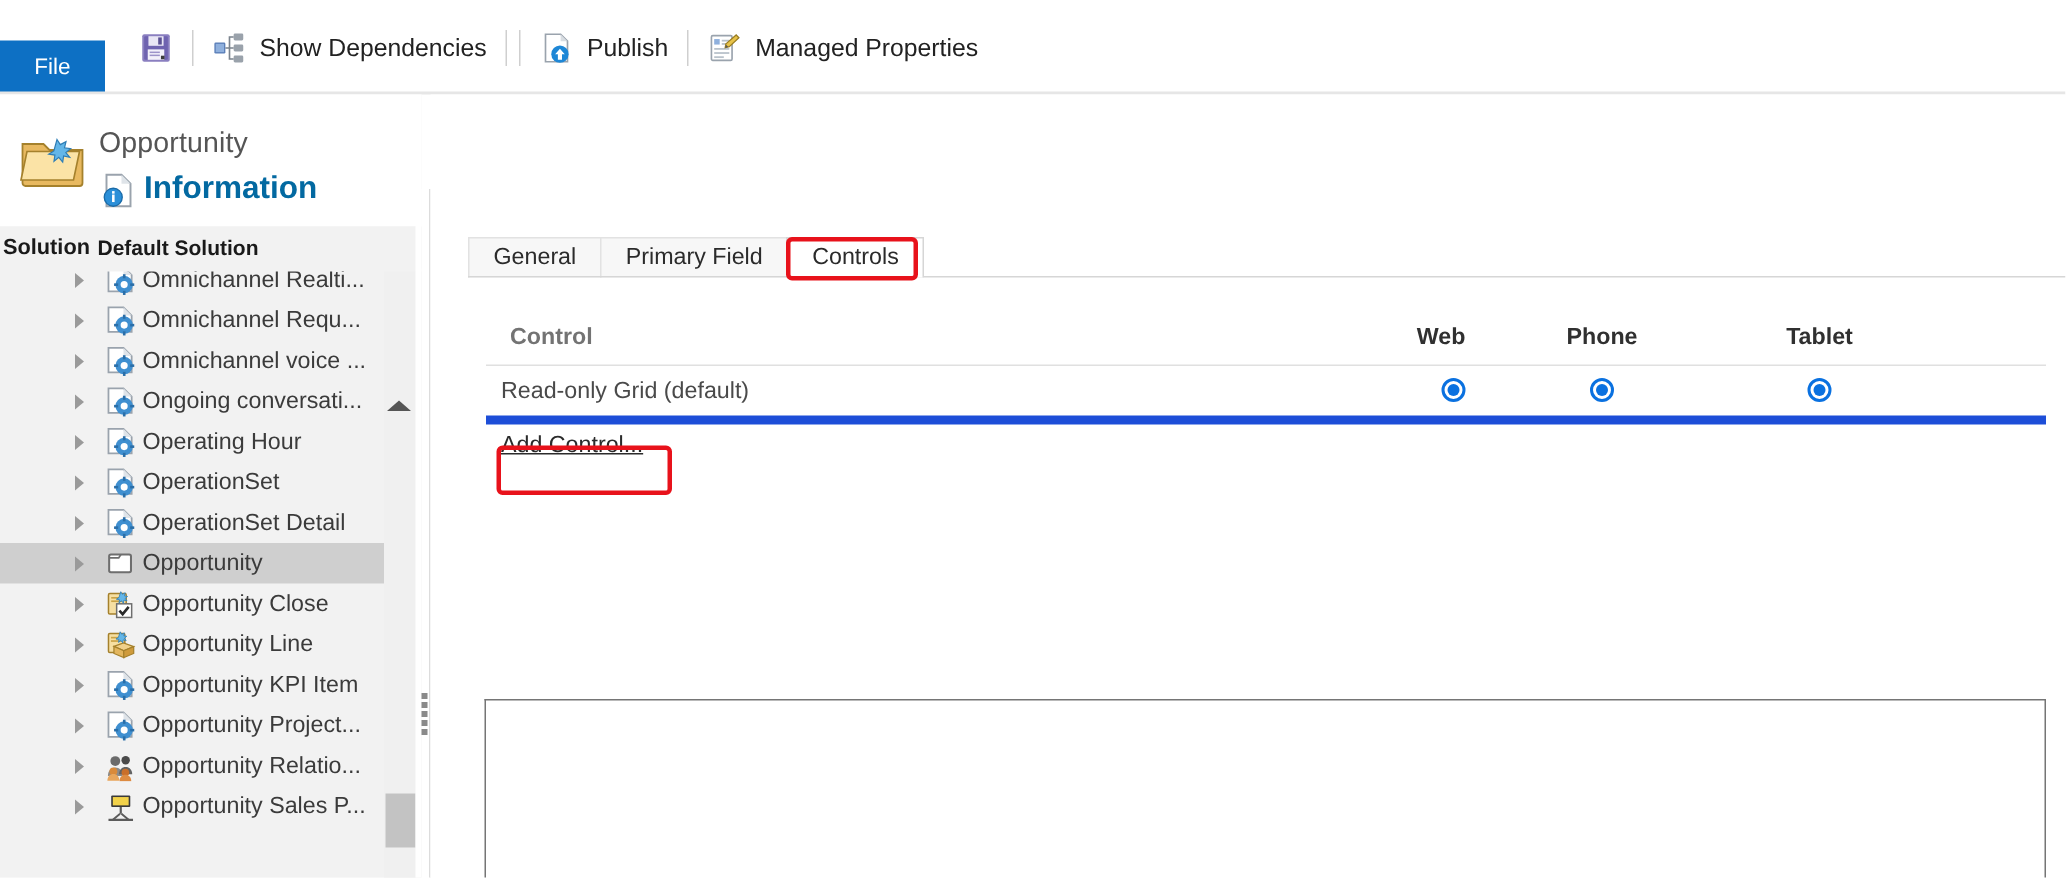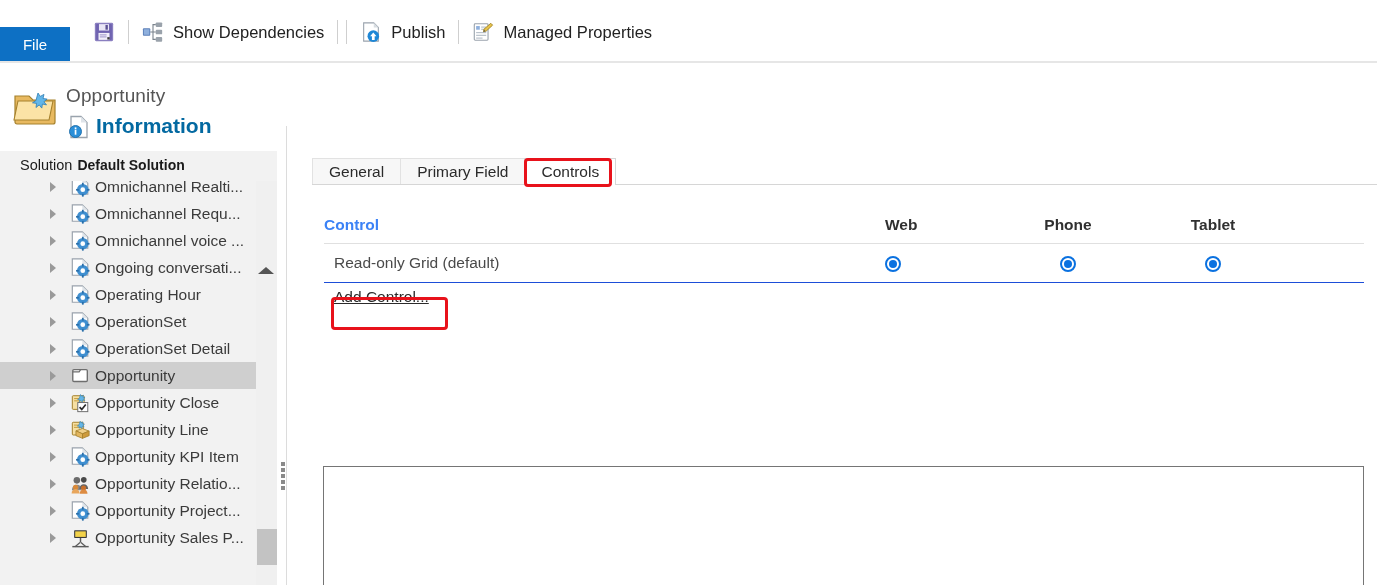--- a/index.html
+++ b/index.html
@@ -88,22 +88,22 @@
     position: absolute; left: 96px; top: 51px;
     font-size: 21px; font-weight: bold; color: #0369a1;
   }
   .lp-solution {
     position: absolute; left: 0; top: 88px;
     width: 281px; height: 28px;
     background: #f2f2f2;
     display: flex; align-items: center;
   }
   .lp-solution .st {
-    margin-left: 20px;
-    font-size: 14.5px; font-weight: normal; color: #1a1a1a;
+    margin-left: 2px;
+    font-size: 14.5px; font-weight: bold; color: #1a1a1a;
   }
   .lp-solution .sv {
     margin-left: 5px;
     font-size: 14px; font-weight: bold; color: #1a1a1a;
   }
 
   
   .tree-wrap {
     position: absolute; left: 0; top: 118px;
     width: 281px; height: 467px;
@@ -239,33 +239,33 @@
     width: 1040px;
   }
   .ct-head {
     position: relative;
     height: 38px;
     border-bottom: 1px solid #e0e0e0;
   }
   .ct-row {
     position: relative;
     height: 39px;
-    border-bottom: 1px solid #1d4ed8;
+    border-bottom: 6px solid #1d4ed8;
   }
   .c-control {
-    position: absolute; left: 0; top: 50%;
+    position: absolute; left: 16px; top: 50%;
     transform: translateY(-50%);
-    font-size: 15.5px; font-weight: bold; color: #3b82f6;
+    font-size: 15.5px; font-weight: bold; color: #737373;
   }
   .c-ctlname {
     position: absolute; left: 10px; top: 50%;
     transform: translateY(-50%);
     font-size: 15.5px; color: #4a4a4a;
   }
-  .c-web   { position: absolute; left: 561px; width: 76px; text-align: left; top: 50%; transform: translateY(-50%); }
+  .c-web   { position: absolute; left: 577px; width: 76px; text-align: right; top: 50%; transform: translateY(-50%); }
   .c-phone { position: absolute; left: 706px; width: 76px; text-align: center; top: 50%; transform: translateY(-50%); }
   .c-tablet{ position: absolute; left: 851px; width: 76px; text-align: center; top: 50%; transform: translateY(-50%); }
   .c-head-lbl { font-size: 15.5px; font-weight: bold; color: #303030; }
   .radio {
     display: inline-block;
     width: 16px; height: 16px;
     border-radius: 50%;
     border: 2px solid #0a71e0;
     background: #ffffff;
     position: relative;
@@ -566,46 +566,46 @@
                   <rect x="12.6" y="18.6" width="1.9" height="3"></rect>
                   <rect x="6.1" y="13.1" width="3" height="1.9"></rect>
                   <rect x="17.9" y="13.1" width="3" height="1.9"></rect>
                 </g>
               </svg></span>
             <span class="tl">Opportunity KPI Item</span>
           </div>
           <div class="tree-row">
             <span class="tw"></span>
             <span class="ti"><svg width="21" height="20" viewBox="0 0 22 22">
+                <path d="M2 1 h11 l6 6 v12 h-17 z" fill="#ffffff" stroke="#9aa3ad" stroke-width="1.3"></path>
+                <path d="M13 1 v6 h6 z" fill="#dfe4e9"></path>
+                <circle cx="13.5" cy="14" r="6.4" fill="#3f8fd0"></circle>
+                <circle cx="13.5" cy="14" r="2.6" fill="#ffffff"></circle>
+                <g fill="#2a6ea8">
+                  <rect x="12.6" y="6.4" width="1.9" height="3"></rect>
+                  <rect x="12.6" y="18.6" width="1.9" height="3"></rect>
+                  <rect x="6.1" y="13.1" width="3" height="1.9"></rect>
+                  <rect x="17.9" y="13.1" width="3" height="1.9"></rect>
+                </g>
+              </svg></span>
+            <span class="tl">Opportunity Project...</span>
+          </div>
+          <div class="tree-row">
+            <span class="tw"></span>
+            <span class="ti"><svg width="21" height="20" viewBox="0 0 22 22">
                 <circle cx="7" cy="7" r="3.6" fill="#6b6b6b"></circle>
                 <path d="M1.6 18 c0 -4 2.4 -6.2 5.4 -6.2 s5.4 2.2 5.4 6.2 z" fill="#8a8a8a"></path>
                 <circle cx="14.6" cy="6.4" r="3.1" fill="#4a4a4a"></circle>
                 <path d="M9.8 16.6 c0 -3.4 2.1 -5.3 4.8 -5.3 s4.8 1.9 4.8 5.3 z" fill="#636363"></path>
                 <circle cx="5.6" cy="14.6" r="2.9" fill="#d98a3a"></circle>
                 <path d="M1.2 21.5 c0 -3.2 2 -5 4.4 -5 s4.4 1.8 4.4 5 z" fill="#e8a65c"></path>
                 <circle cx="14.4" cy="15.4" r="2.8" fill="#c96f2a"></circle>
                 <path d="M10.1 21.8 c0 -3 1.9 -4.7 4.3 -4.7 s4.3 1.7 4.3 4.7 z" fill="#dd8b41"></path>
               </svg></span>
             <span class="tl">Opportunity Relatio...</span>
-          </div>
-          <div class="tree-row">
-            <span class="tw"></span>
-            <span class="ti"><svg width="21" height="20" viewBox="0 0 22 22">
-                <path d="M2 1 h11 l6 6 v12 h-17 z" fill="#ffffff" stroke="#9aa3ad" stroke-width="1.3"></path>
-                <path d="M13 1 v6 h6 z" fill="#dfe4e9"></path>
-                <circle cx="13.5" cy="14" r="6.4" fill="#3f8fd0"></circle>
-                <circle cx="13.5" cy="14" r="2.6" fill="#ffffff"></circle>
-                <g fill="#2a6ea8">
-                  <rect x="12.6" y="6.4" width="1.9" height="3"></rect>
-                  <rect x="12.6" y="18.6" width="1.9" height="3"></rect>
-                  <rect x="6.1" y="13.1" width="3" height="1.9"></rect>
-                  <rect x="17.9" y="13.1" width="3" height="1.9"></rect>
-                </g>
-              </svg></span>
-            <span class="tl">Opportunity Project...</span>
           </div>
           <div class="tree-row">
             <span class="tw"></span>
             <span class="ti"><svg width="21" height="20" viewBox="0 0 22 22">
                 <rect x="4" y="2.5" width="14" height="8.5" rx="0.8" fill="#3a3a3a"></rect>
                 <rect x="5.2" y="3.7" width="11.6" height="6.1" fill="#f2d24a"></rect>
                 <rect x="10.2" y="11" width="1.6" height="5" fill="#5b5b5b"></rect>
                 <path d="M2 20.5 h18" stroke="#5b5b5b" stroke-width="1.6" fill="none"></path>
                 <path d="M5 20.5 l5.5 -4.5 M17 20.5 l-5.5 -4.5" stroke="#5b5b5b" stroke-width="1.4" fill="none"></path>
               </svg></span>

